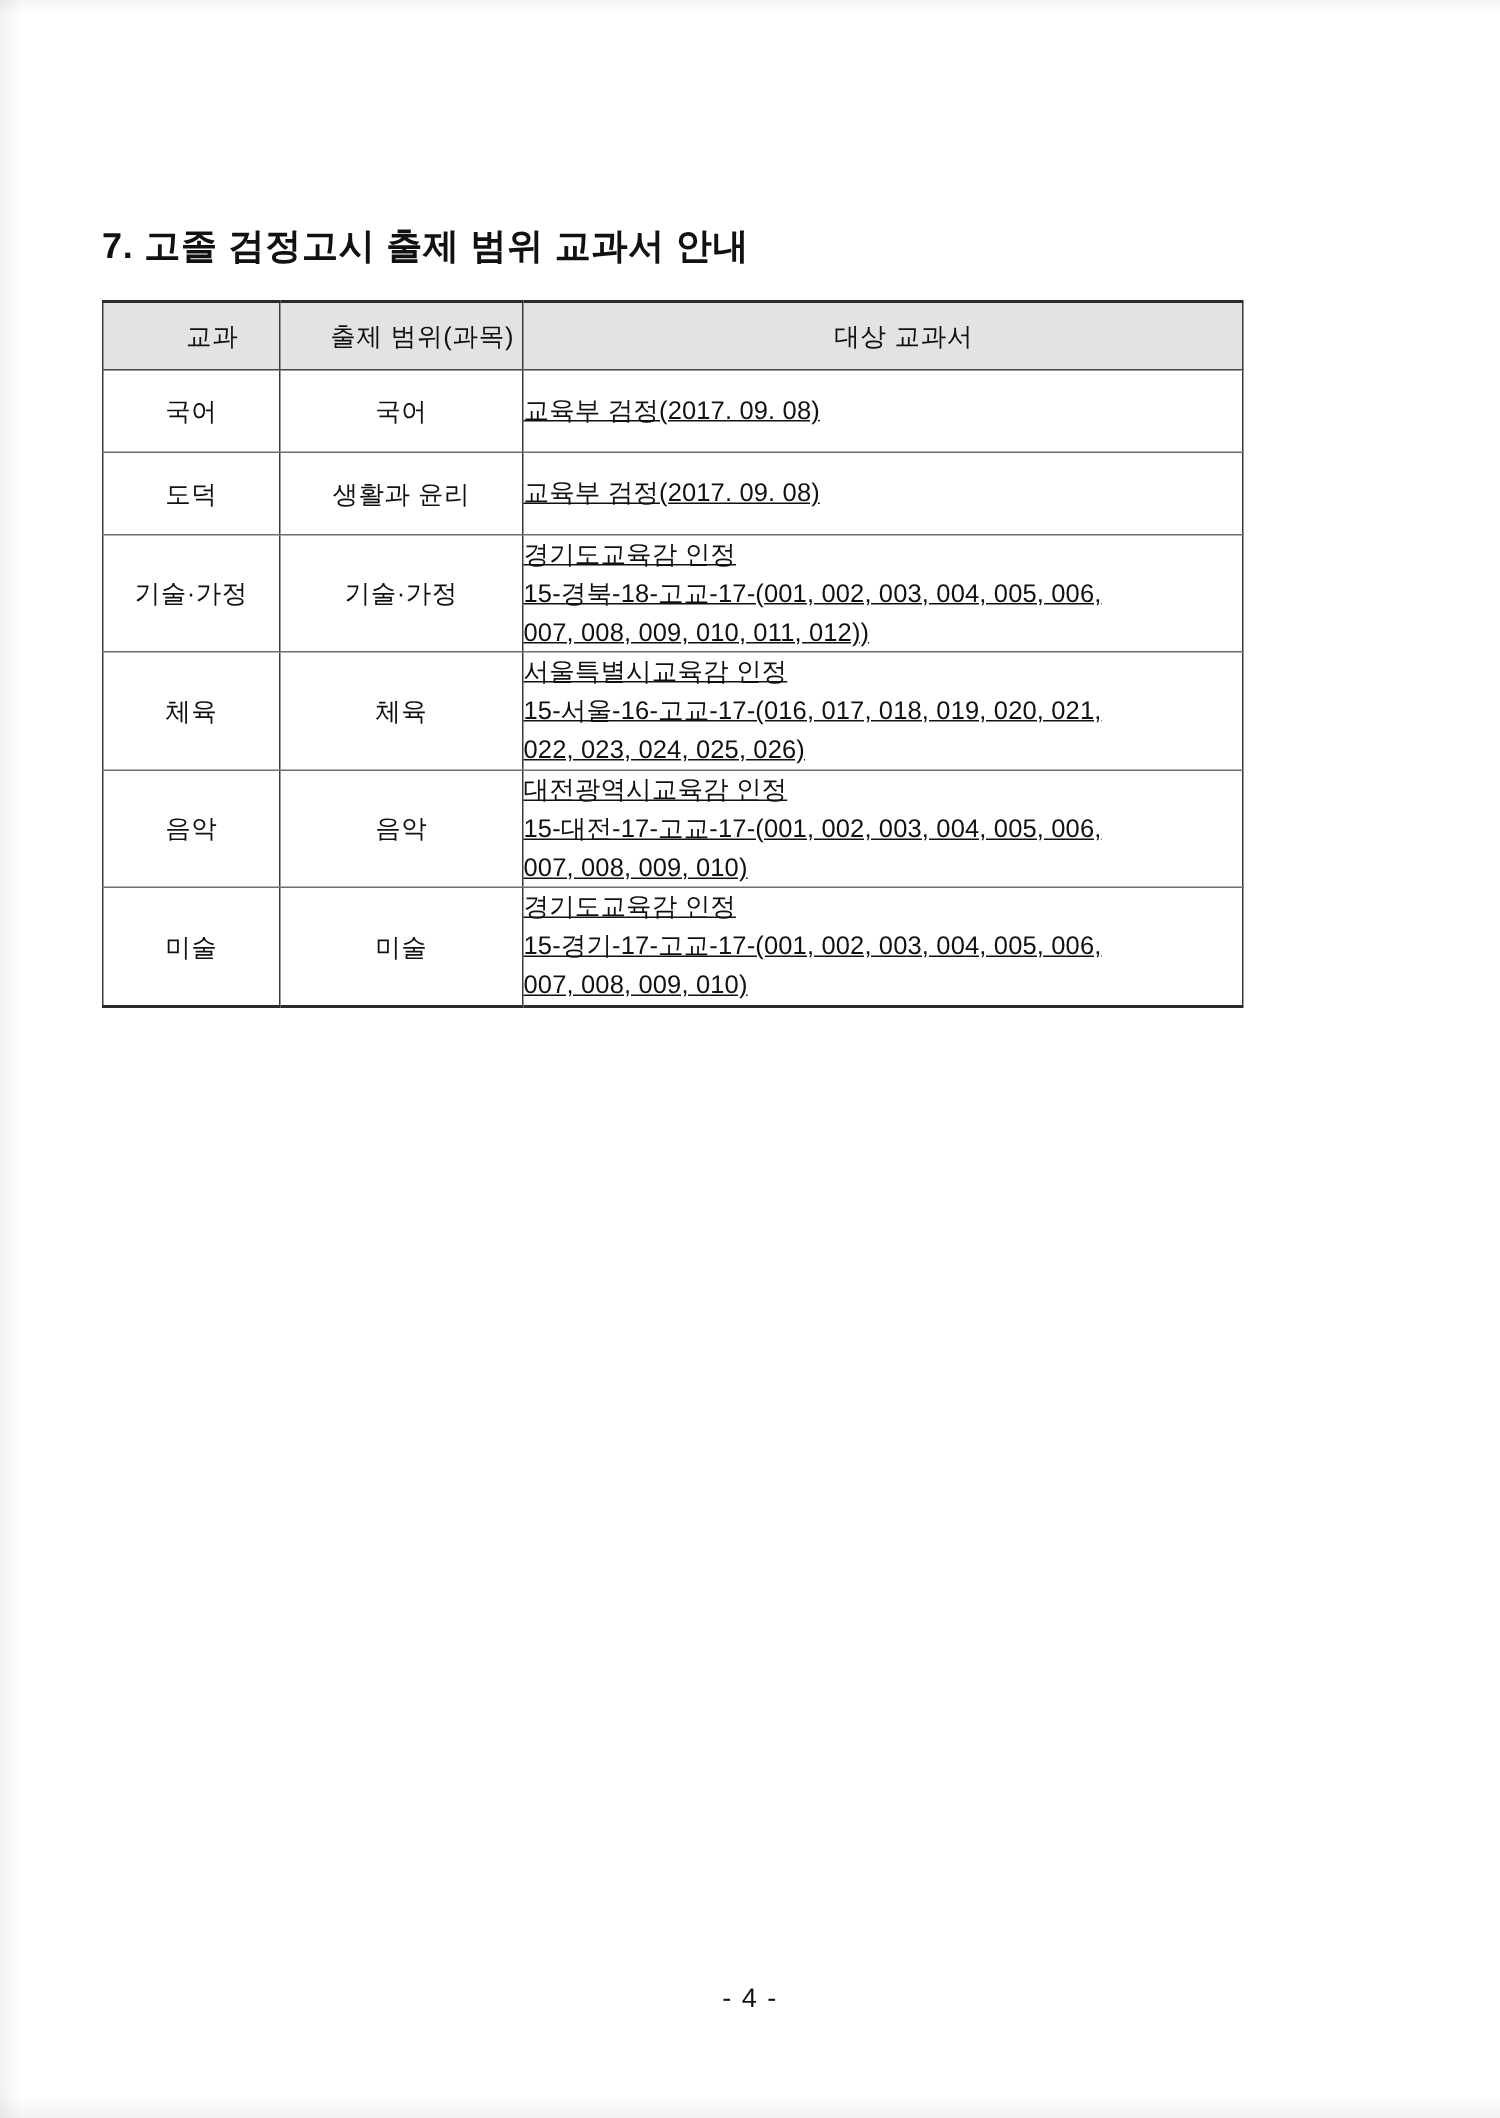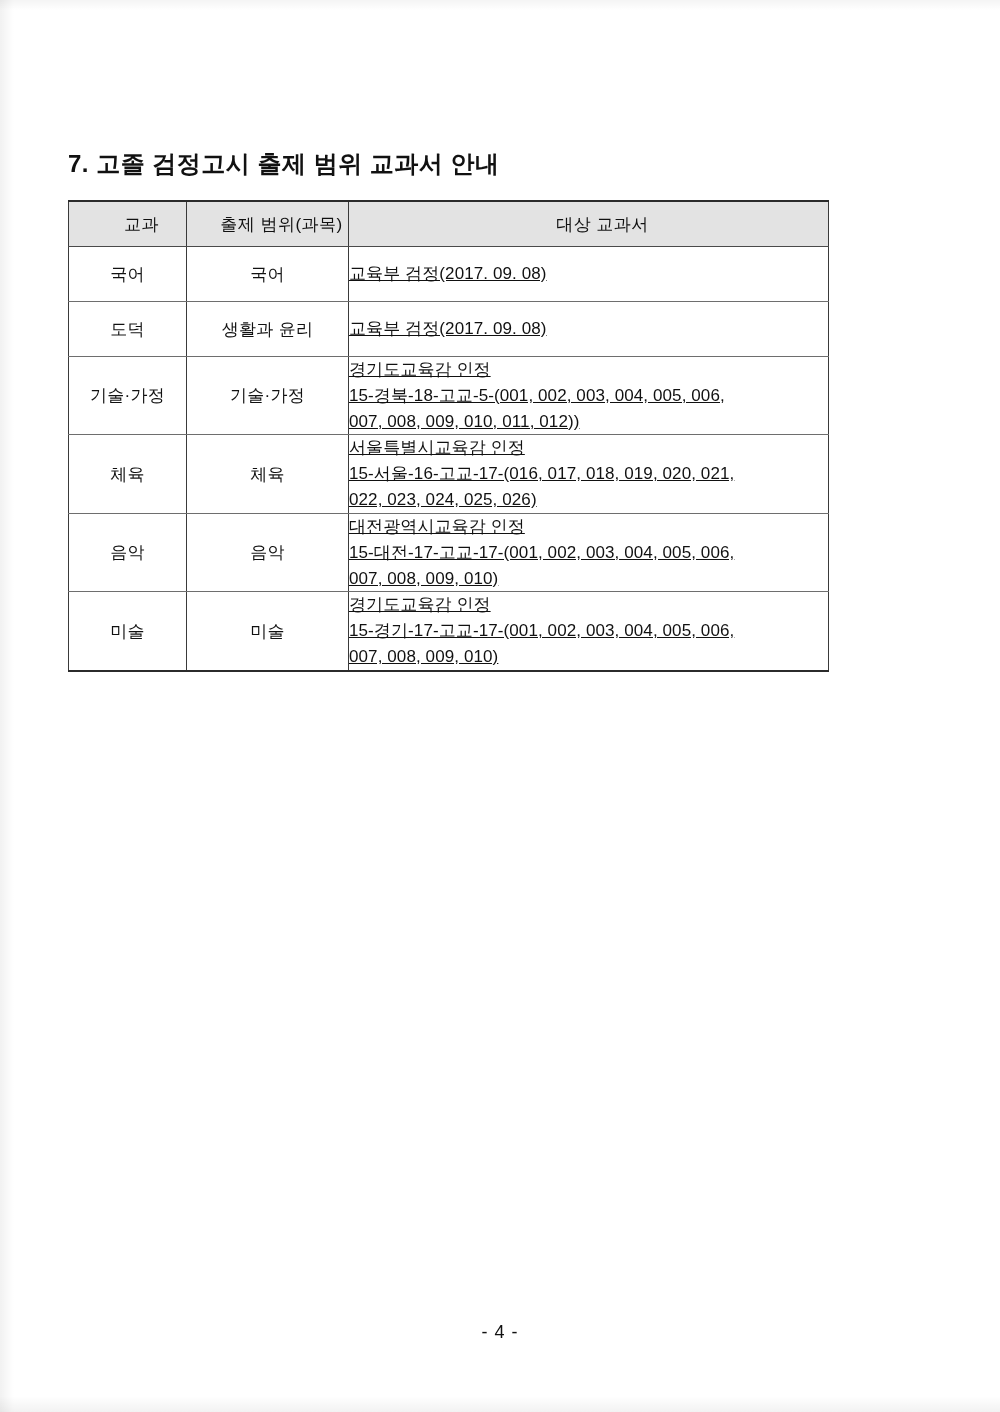--- a/index.html
+++ b/index.html
@@ -160,21 +160,21 @@
           <td class="cell-center">생활과 윤리</td>
           <td class="cell-books">
             <span class="line">교육부 검정(2017. 09. 08)</span>
           </td>
         </tr>
         <tr class="tall">
           <td class="cell-center">기술·가정</td>
           <td class="cell-center">기술·가정</td>
           <td class="cell-books">
             <span class="line">경기도교육감 인정</span>
-            <span class="line">15-경북-18-고교-5-(001, 002, 003, 004, 005, 006,</span>
+            <span class="line">15-경북-18-고교-17-(001, 002, 003, 004, 005, 006,</span>
             <span class="line">007, 008, 009, 010, 011, 012))</span>
           </td>
         </tr>
         <tr class="tall">
           <td class="cell-center">체육</td>
           <td class="cell-center">체육</td>
           <td class="cell-books">
             <span class="line">서울특별시교육감 인정</span>
             <span class="line">15-서울-16-고교-17-(016, 017, 018, 019, 020, 021,</span>
             <span class="line">022, 023, 024, 025, 026)</span>

